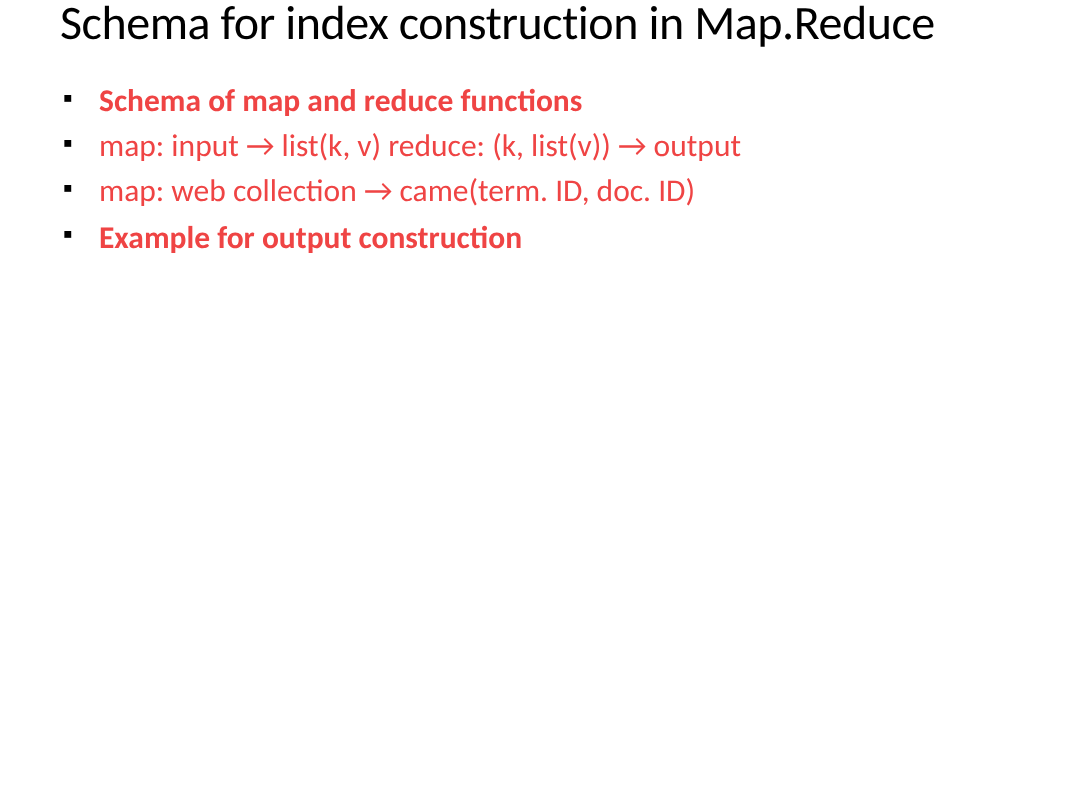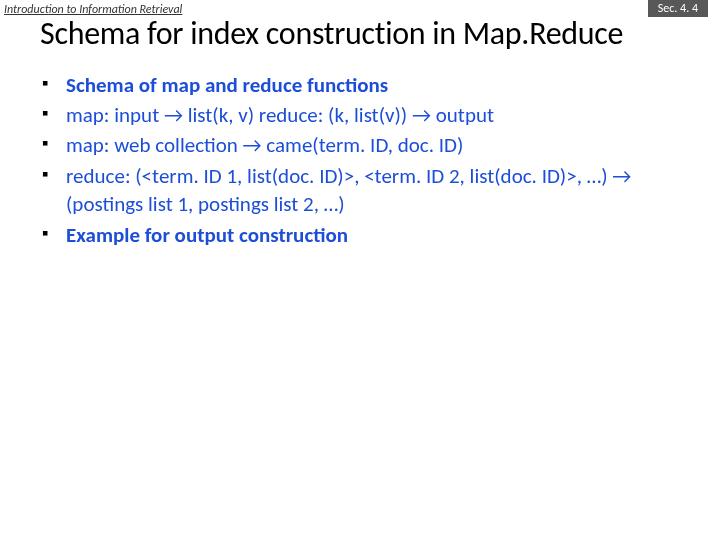--- a/index.html
+++ b/index.html
@@ -4,35 +4,30 @@
 <style>
   * { margin: 0; padding: 0; box-sizing: border-box; }
   html, body { width: 720px; height: 540px; font-family: Calibri, Arial, sans-serif; background: #fff; }
   .slide { width: 720px; height: 540px; position: relative; background: #fff; }
   .topbar { position: relative; width: 100%; height: 18px; }
   .course-label { position: absolute; left: 4px; top: 2px; font-size: 12px; font-style: italic; color: #333; text-decoration: underline; }
   .section-label { position: absolute; right: 12px; top: 0; background: #585858; color: #fff; font-size: 12px; padding: 1px 10px 2px 10px; }
   .title { font-size: 32px; font-weight: 400; color: #000; line-height: 1.15; padding: 0 8px 0 40px; margin-top: -2px; letter-spacing: -0.3px; }
   .body { padding: 18px 30px 0 36px; }
   ul.bullets { list-style: none; }
-  ul.bullets > li { position: relative; padding-left: 30px; font-size: 21px; line-height: 1.35; color: #1d4ed8; margin-bottom: 2px; }
+  ul.bullets > li { position: relative; padding-left: 30px; font-size: 21px; line-height: 1.35; color: #ef4444; margin-bottom: 2px; }
   ul.bullets > li::before { content: "▪"; position: absolute; left: 6px; top: 0; font-size: 18px; color: #000; }
   .bold { font-weight: 700; }
 </style>
 </head>
 <body>
 
 <div class="slide">
-  <div class="topbar">
-    <div class="course-label">Introduction to Information Retrieval</div>
-    <div class="section-label">Sec. 4. 4</div>
-  </div>
   <div class="title">Schema for index construction in Map.Reduce</div>
   <div class="body">
     <ul class="bullets" id="bullet-list">
         <li><span class="bold">Schema of map and reduce functions</span></li>
         <li><span>map: input → list(k, v)     reduce: (k, list(v)) → output</span></li>
         <li><span>map: web collection → came(term. ID, doc. ID)</span></li>
-        <li><span>reduce: (&lt;term. ID 1, list(doc. ID)&gt;, &lt;term. ID 2, list(doc. ID)&gt;, …) → (postings list 1, postings list 2, …)</span></li>
         <li><span class="bold">Example for output construction</span></li>
       </ul>
   </div>
 </div>
 
 </body></html>

